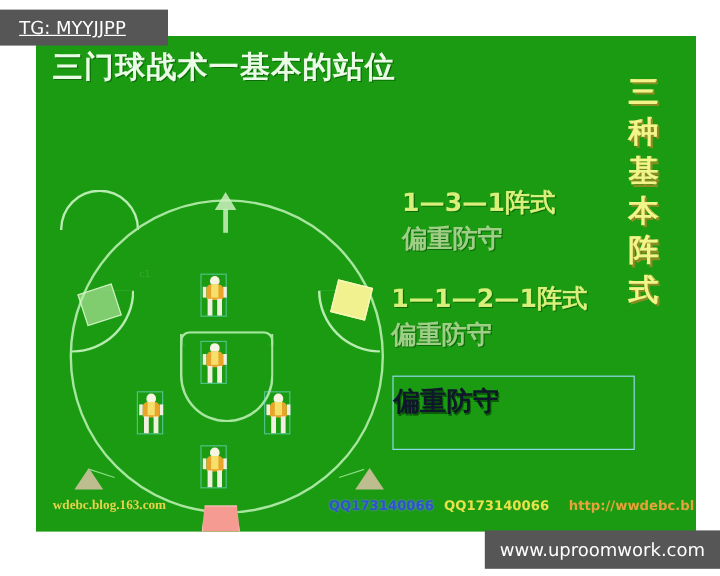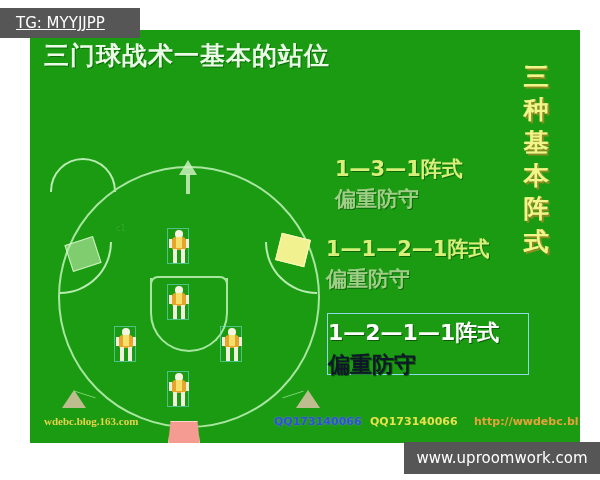--- a/index.html
+++ b/index.html
@@ -145,21 +145,20 @@
     <div class="form-line1">1—3—1阵式</div>
     <div class="form-line2">偏重防守</div>
   </div>
 
   <div class="form-blk" id="form2">
     <div class="form-line1">1—1—2—1阵式</div>
     <div class="form-line2">偏重防守</div>
   </div>
 
   <div class="form-blk" id="form3">
-    <div class="form-line1">1—2—1—1阵式</div>
     <div class="form-line2">偏重防守</div>
   </div>
 
   <div id="court">
     <div id="circle"></div>
     <div class="goal-arc" id="arc-left"></div>
     <div class="goal-arc" id="arc-right"></div>
     <div id="arc-bottom"></div>
     <div id="shield"></div>
 

